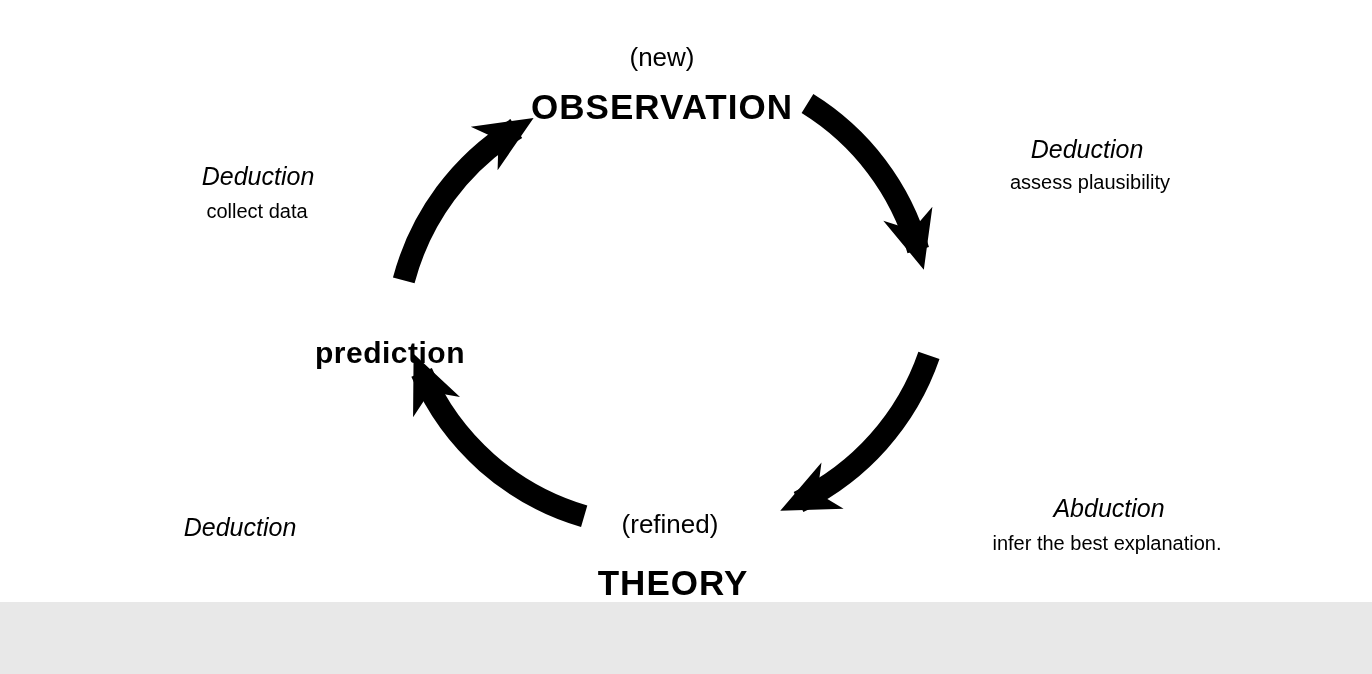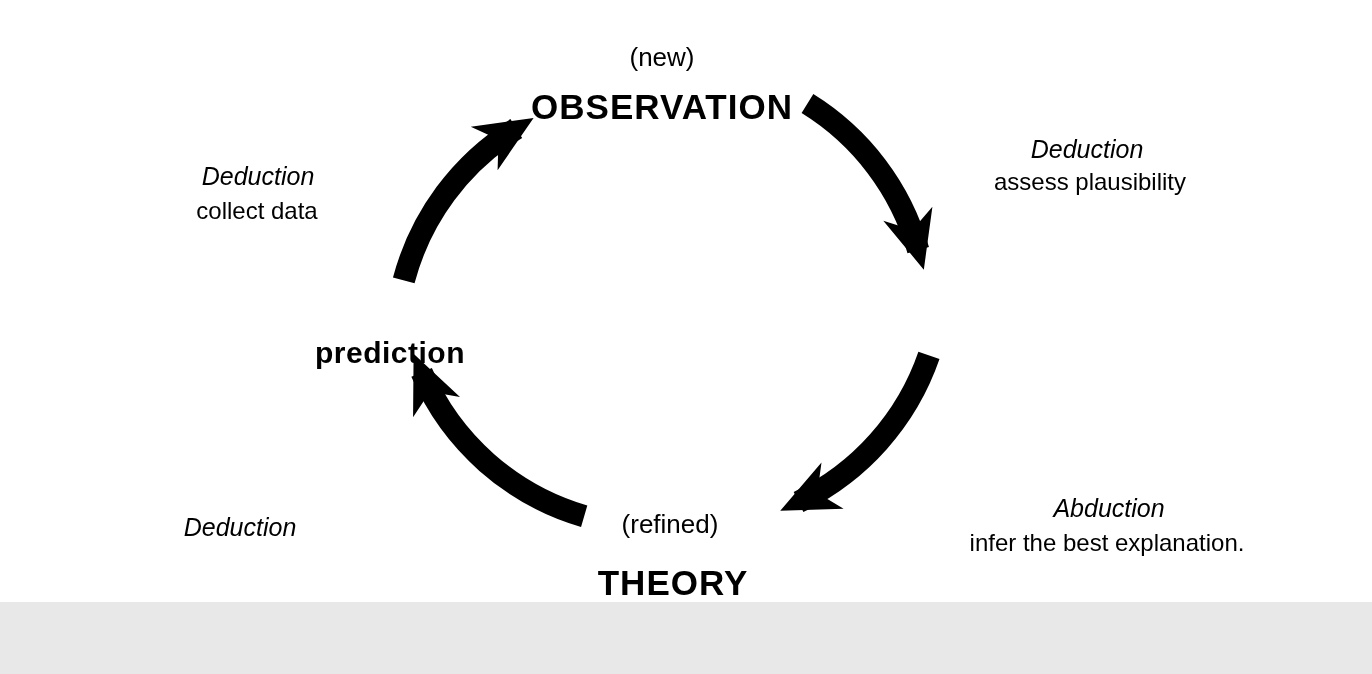--- a/index.html
+++ b/index.html
@@ -22,21 +22,21 @@
     transform:translate(-50%,-50%);
     white-space:nowrap;
     text-align:center;
     color:var(--ink);
     line-height:1.1;
   }
   .node-major { font-size:35px; font-weight:700; letter-spacing:1px; }
   .node-minor { font-size:30px; font-weight:700; letter-spacing:0.5px; }
   .qualifier  { font-size:26px; font-weight:400; }
   .edge-name  { font-size:25px; font-style:italic; font-weight:400; }
-  .edge-desc  { font-size:24px; font-weight:400; }
+  .edge-desc  { font-size:20px; font-weight:400; }
 </style>
 </head>
 <body>
 
 <div class="stage">
 
   <svg class="arrows" viewBox="0 0 1372 674" aria-hidden="true">
     <defs>
       <marker id="ah" viewBox="0 0 10 10" refX="6.5" refY="5" markerWidth="2.7" markerHeight="2.6" orient="auto">
         <path class="head" d="M 0 0.6 L 10 5 L 0 9.4 L 2.9 5 Z"></path>

